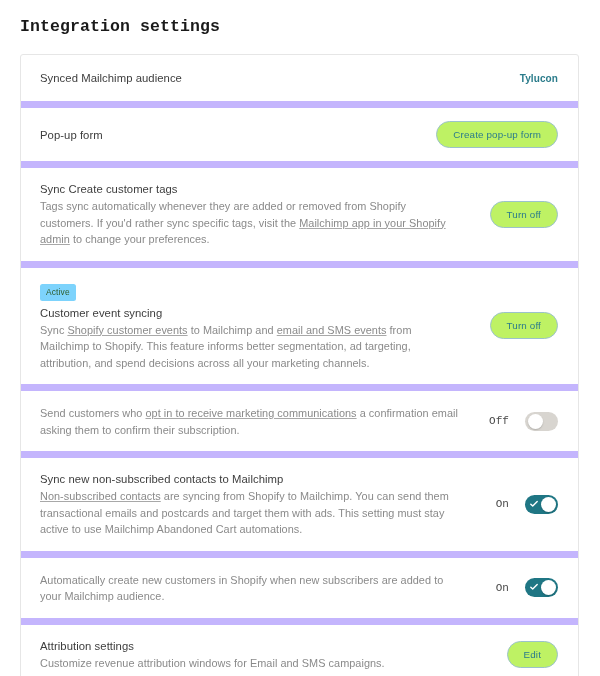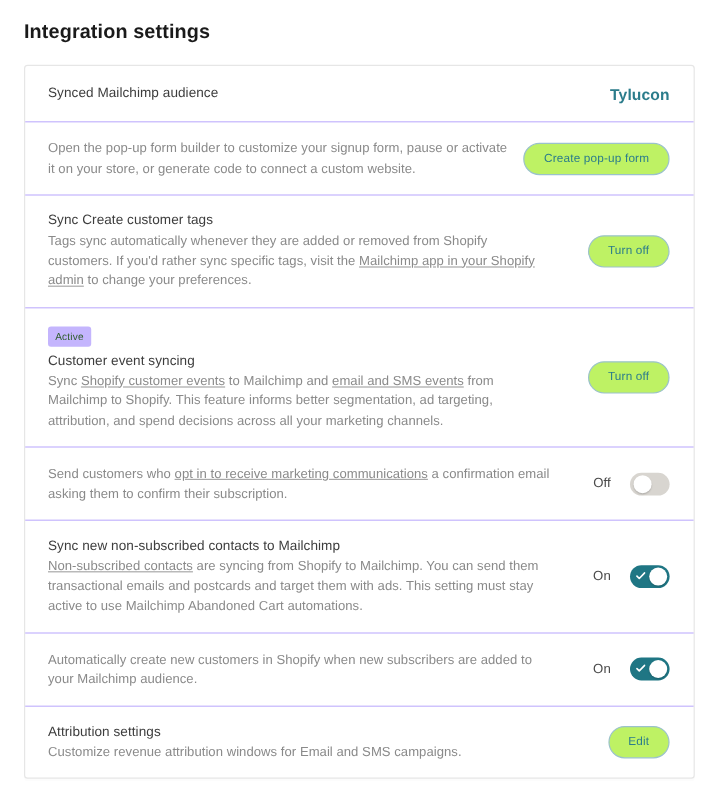--- a/index.html
+++ b/index.html
@@ -14,21 +14,21 @@
     overflow: hidden;
     -webkit-font-smoothing: antialiased;
   }
   .page {
     width: 600px;
     height: 676px;
     position: relative;
     box-sizing: border-box;
   }
   .page-title {
-    font-family: Liberation Sans, sans-serif;
+    font-family: Liberation Mono, monospace;
     font-size: 16.5px;
     font-weight: 700;
     color: #1a1a1a;
     letter-spacing: 0.1px;
     padding: 17px 0 0 20px;
     margin: 0;
     line-height: 20px;
   }
   .card {
     position: absolute;
@@ -40,21 +40,21 @@
     border: 1px solid #e6e6e6;
     border-radius: 3px;
     box-shadow: 0 1px 1px rgba(0,0,0,0.015);
   }
   .row {
     display: flex;
     align-items: center;
     justify-content: space-between;
     box-sizing: border-box;
     padding: 13px 20px 13px 19px;
-    border-bottom: 1px solid #c4b5fd;
+    border-bottom: 7px solid #c4b5fd;
     min-height: 38px;
   }
   .row:last-child {
     border-bottom: none;
   }
   .row-text {
     flex: 0 1 auto;
     max-width: 420px;
   }
   .row-title {
@@ -79,21 +79,21 @@
   }
   .row-right {
     flex: 0 0 auto;
     display: flex;
     align-items: center;
     justify-content: flex-end;
     gap: 16px;
     margin-left: 12px;
   }
   .link-value {
-    font-size: 13px;
+    font-size: 10px;
     color: #2b7c8b;
     font-weight: 700;
     text-decoration: none;
     letter-spacing: 0.1px;
     cursor: pointer;
   }
   .pill-btn {
     display: inline-flex;
     align-items: center;
     justify-content: center;
@@ -108,35 +108,36 @@
     font-size: 9.8px;
     letter-spacing: 0.15px;
     cursor: pointer;
     white-space: nowrap;
   }
   .pill-btn.w-create { min-width: 108px; }
   .pill-btn.w-turnoff { min-width: 68px; text-align: center; }
   .pill-btn.w-edit { min-width: 48px; }
   .badge {
     display: inline-block;
-    background: #c4b5fd;
+    background: #7dd3fc;
     color: #2e5c2a;
     font-size: 8.4px;
     line-height: 11px;
     padding: 3px 6px 3px 6px;
     border-radius: 2.5px;
     letter-spacing: 0.15px;
     margin-bottom: 4px;
   }
   .state-label {
     font-size: 11px;
     color: #4a4a4a;
     letter-spacing: 0.05px;
     min-width: 16px;
     text-align: right;
+    font-family: Liberation Mono, monospace;
   }
   .toggle {
     position: relative;
     width: 33px;
     height: 19px;
     border-radius: 10px;
     flex: 0 0 auto;
     cursor: pointer;
     box-sizing: border-box;
   }
@@ -181,24 +182,21 @@
       <div class="row-text">
         <div class="row-title">Synced Mailchimp audience</div>
       </div>
       <div class="row-right">
         <a class="link-value">Tylucon</a>
       </div>
     </div>
 
     <div class="row">
       <div class="row-text">
-        <div class="row-desc">
-          <span>Open the pop-up form builder to customize your signup form, pause or activate it on</span>
-          <span>your store, or generate code to connect a custom website.</span>
-        </div>
+        <div class="row-title">Pop-up form</div>
       </div>
       <div class="row-right">
         <button class="pill-btn w-create">Create pop-up form</button>
       </div>
     </div>
 
     <div class="row">
       <div class="row-text">
         <div class="row-title">Sync Create customer tags</div>
         <div class="row-desc">

